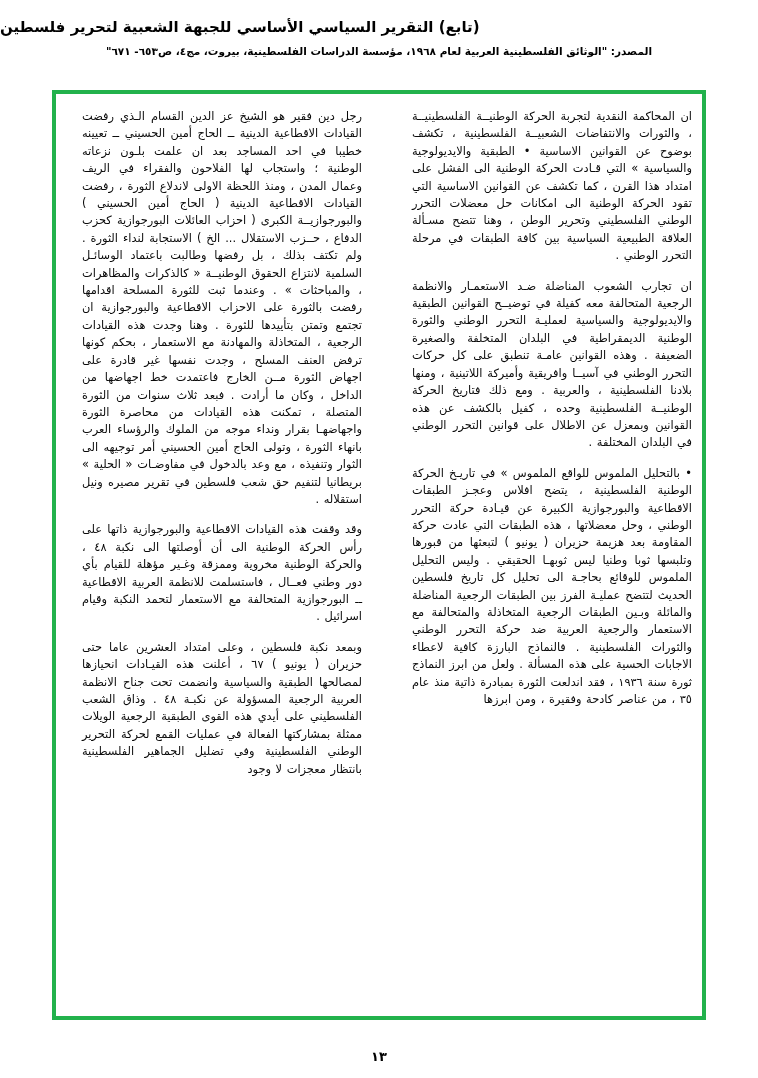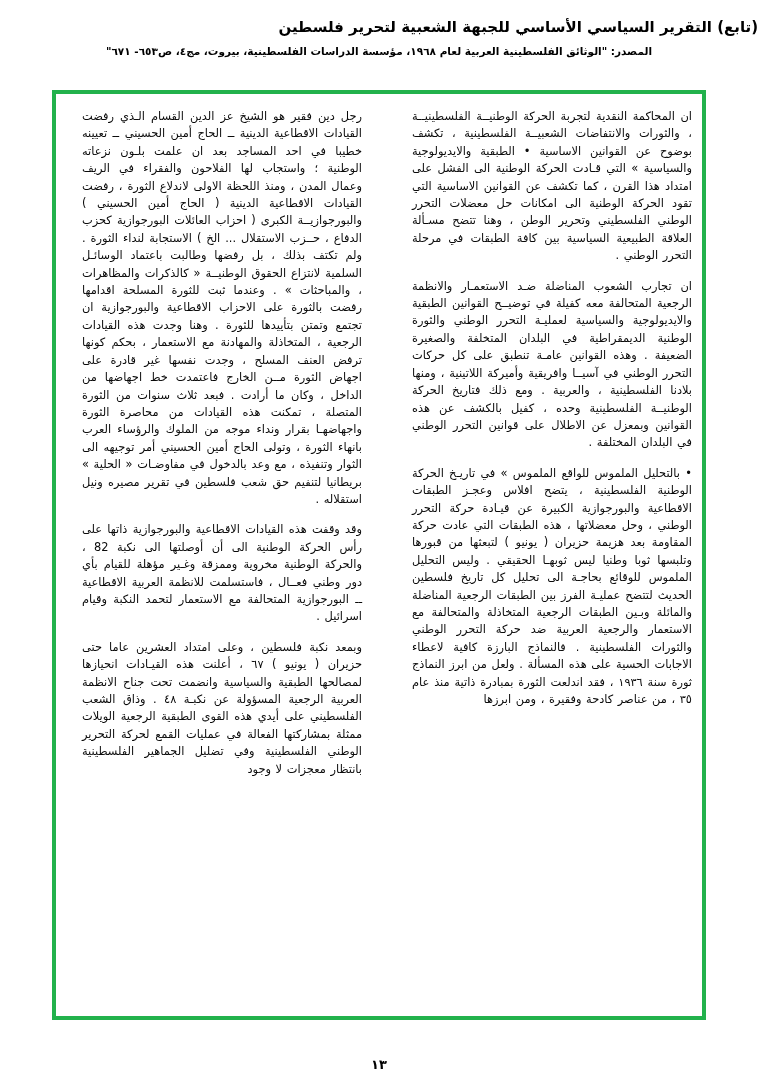--- a/index.html
+++ b/index.html
@@ -16,21 +16,21 @@
     overflow: hidden;
   }
   .page {
     width: 758px;
     height: 1078px;
     position: relative;
     box-sizing: border-box;
     padding: 0;
   }
   .doc-title {
-    text-align: right;
+    text-align: left;
     font-family: "DejaVu Sans", sans-serif;
     font-weight: bold;
     font-size: 15px;
     color: #000;
     margin: 18px 0 0 0;
     letter-spacing: 0px;
     direction: rtl;
   }
   .doc-source {
     text-align: center;
@@ -73,21 +73,21 @@
     font-size: 11.4px;
     line-height: 17.4px;
     text-align: justify;
     text-align-last: right;
     direction: rtl;
     color: #0a0a0a;
     word-spacing: 1px;
   }
   .page-number {
     position: absolute;
-    bottom: 24px;
+    bottom: 32px;
     left: 0;
     width: 100%;
     text-align: center;
     font-family: "DejaVu Sans", sans-serif;
     font-size: 13px;
     font-weight: bold;
     color: #000;
   }
 </style>
 </head>
@@ -97,21 +97,21 @@
 
   <div class="doc-title">(تابع) التقرير السياسي الأساسي للجبهة الشعبية لتحرير فلسطين</div>
   <div class="doc-source">المصدر: "الوثائق الفلسطينية العربية لعام ١٩٦٨، مؤسسة الدراسات الفلسطينية، بيروت، مج٤، ص٦٥٣- ٦٧١"</div>
 
   <div class="frame" style="border-color: rgb(34, 178, 76);"></div>
 
   <div class="columns">
 
     <div class="col">
       <p>رجل دين فقير هو الشيخ عز الدين القسام الـذي رفضت القيادات الاقطاعية الدينية ــ الحاج أمين الحسيني ــ تعيينه خطيبا في احد المساجد بعد ان علمت بلـون نزعاته الوطنية ؛ واستجاب لها الفلاحون والفقراء في الريف وعمال المدن ، ومنذ اللحظة الاولى لاندلاع الثورة ، رفضت القيادات الاقطاعية الدينية ( الحاج أمين الحسيني ) والبورجوازيــة الكبرى ( احزاب العائلات البورجوازية كحزب الدفاع ، حــزب الاستقلال ... الخ ) الاستجابة لنداء الثورة . ولم تكتف بذلك ، بل رفضها وطالبت باعتماد الوسائـل السلمية لانتزاع الحقوق الوطنيــة « كالذكرات والمظاهرات ، والمباحثات » . وعندما ثبت للثورة المسلحة اقدامها رفضت بالثورة على الاحزاب الاقطاعية والبورجوازية ان تجتمع وتمتن بتأييدها للثورة . وهنا وجدت هذه القيادات الرجعية ، المتخاذلة والمهادنة مع الاستعمار ، بحكم كونها ترفض العنف المسلح ، وجدت نفسها غير قادرة على اجهاض الثورة مــن الخارج فاعتمدت خط اجهاضها من الداخل ، وكان ما أرادت . فبعد ثلاث سنوات من الثورة المتصلة ، تمكنت هذه القيادات من محاصرة الثورة واجهاضهـا بقرار ونداء موجه من الملوك والرؤساء العرب بانهاء الثورة ، وتولى الحاج أمين الحسيني أمر توجيهه الى الثوار وتنفيذه ، مع وعد بالدخول في مفاوضـات « الحلية » بريطانيا لتنفيم حق شعب فلسطين في تقرير مصيره ونيل استقلاله .</p>
-      <p>وقد وقفت هذه القيادات الاقطاعية والبورجوازية ذاتها على رأس الحركة الوطنية الى أن أوصلتها الى نكبة 82 ، والحركة الوطنية مخروية وممزقة وغـير مؤهلة للقيام بأي دور وطني فعــال ، فاستسلمت للانظمة العربية الاقطاعية ــ البورجوازية المتحالفة مع الاستعمار لتحمد النكبة وقيام اسرائيل .</p>
+      <p>وقد وقفت هذه القيادات الاقطاعية والبورجوازية ذاتها على رأس الحركة الوطنية الى أن أوصلتها الى نكبة ٤٨ ، والحركة الوطنية مخروية وممزقة وغـير مؤهلة للقيام بأي دور وطني فعــال ، فاستسلمت للانظمة العربية الاقطاعية ــ البورجوازية المتحالفة مع الاستعمار لتحمد النكبة وقيام اسرائيل .</p>
       <p>وبمعد نكبة فلسطين ، وعلى امتداد العشرين عاما حتى حزيران ( يونيو ) ٦٧ ، أعلنت هذه القيـادات انحيازها لمصالحها الطبقية والسياسية وانضمت تحت جناح الانظمة العربية الرجعية المسؤولة عن نكبـة ٤٨ . وذاق الشعب الفلسطيني على أيدي هذه القوى الطبقية الرجعية الويلات ممثلة بمشاركتها الفعالة في عمليات القمع لحركة التحرير الوطني الفلسطينية وفي تضليل الجماهير الفلسطينية بانتظار معجزات لا وجود</p>
     </div>
 
     <div class="col">
       <p>ان المحاكمة النقدية لتجربة الحركة الوطنيــة الفلسطينيــة ، والثورات والانتفاضات الشعبيــة الفلسطينية ، تكشف بوضوح عن القوانين الاساسية • الطبقية والايديولوجية والسياسية » التي قـادت الحركة الوطنية الى الفشل على امتداد هذا القرن ، كما تكشف عن القوانين الاساسية التي تقود الحركة الوطنية الى امكانات حل معضلات التحرر الوطني الفلسطيني وتحرير الوطن ، وهنا تتضح مسـألة العلاقة الطبيعية السياسية بين كافة الطبقات في مرحلة التحرر الوطني .</p>
       <p>ان تجارب الشعوب المناضلة ضـد الاستعمـار والانظمة الرجعية المتحالفة معه كفيلة في توضيــح القوانين الطبقية والايديولوجية والسياسية لعمليـة التحرر الوطني والثورة الوطنية الديمقراطية في البلدان المتخلفة والصغيرة الضعيفة . وهذه القوانين عامـة تنطبق على كل حركات التحرر الوطني في آسيــا وافريقية وأميركة اللاتينية ، ومنها بلادنا الفلسطينية ، والعربية . ومع ذلك فتاريخ الحركة الوطنيــة الفلسطينية وحده ، كفيل بالكشف عن هذه القوانين وبمعزل عن الاطلال على قوانين التحرر الوطني في البلدان المختلفة .</p>
       <p>• بالتحليل الملموس للواقع الملموس » في تاريـخ الحركة الوطنية الفلسطينية ، يتضح افلاس وعجـز الطبقات الاقطاعية والبورجوازية الكبيرة عن قيـادة حركة التحرر الوطني ، وحل معضلاتها ، هذه الطبقات التي عادت حركة المقاومة بعد هزيمة حزيران ( يونيو ) لتبعثها من قبورها وتلبسها ثوبا وطنيا ليس ثوبهـا الحقيقي . وليس التحليل الملموس للوقائع بحاجـة الى تحليل كل تاريخ فلسطين الحديث لتتضح عمليـة الفرز بين الطبقات الرجعية المناضلة والمائلة وبـين الطبقات الرجعية المتخاذلة والمتحالفة مع الاستعمار والرجعية العربية ضد حركة التحرر الوطني والثورات الفلسطينية . فالنماذج البارزة كافية لاعطاء الاجابات الحسية على هذه المسألة . ولعل من ابرز النماذج ثورة سنة ١٩٣٦ ، فقد اندلعت الثورة بمبادرة ذاتية منذ عام ٣٥ ، من عناصر كادحة وفقيرة ، ومن ابرزها</p>
     </div>
 
   </div>

